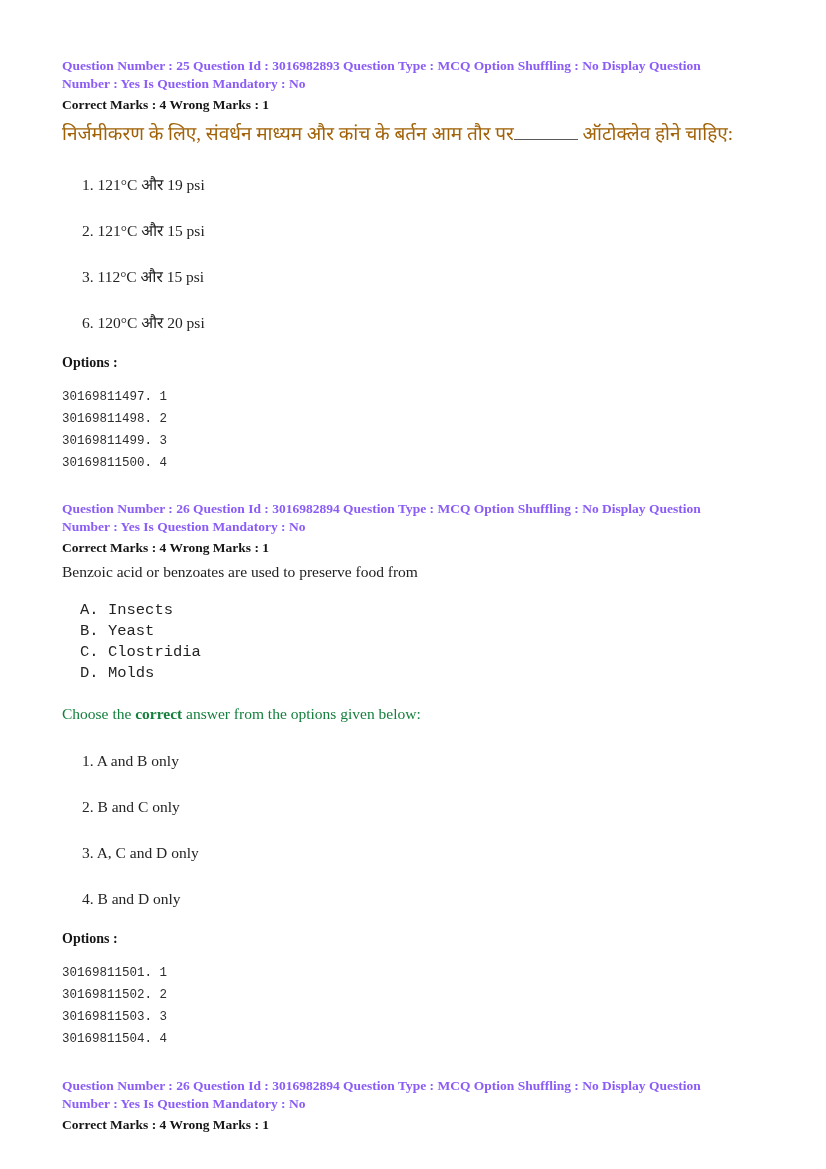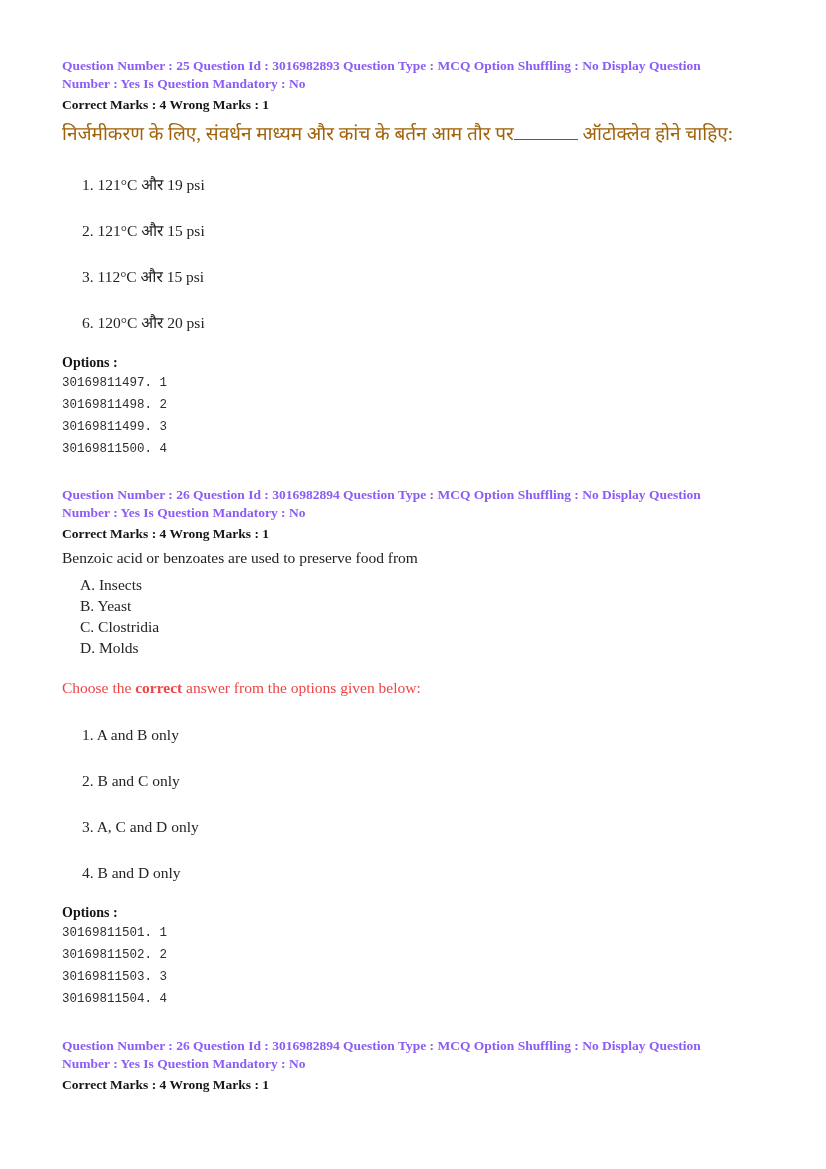--- a/index.html
+++ b/index.html
@@ -53,48 +53,49 @@
   }
   .choice-list { list-style: none; }
   .choice-item {
     font-size: 15.5px;
     line-height: 19px;
     margin: 27px 0 0 20px;
     color: #242424;
   }
   .statement-list {
     list-style: none;
-    margin: 6px 0 0 18px;
+    margin: 18px 0 0 18px;
+    font-family: Liberation Mono, monospace;
   }
   .statement-item {
     font-size: 15.5px;
     line-height: 21px;
     color: #242424;
   }
   .choose-line {
     font-size: 15.5px;
     line-height: 20px;
     margin-top: 20px;
-    color: #ef4444;
+    color: #15803d;
   }
   .choose-line .bold { font-weight: bold; }
   .options-label {
     font-weight: bold;
     font-size: 14px;
     line-height: 18px;
     margin-top: 22px;
     color: #151515;
   }
   .option-id-row {
     font-family: "Liberation Mono", "DejaVu Sans Mono", monospace;
     font-size: 12.5px;
     line-height: 22px;
     color: #2e2e2e;
   }
-  .option-ids { margin-top: 0; }
+  .option-ids { margin-top: 14px; }
   .question-block-2 { margin-top: 26px; }
   .footer-block { margin-top: 27px; }
 </style>
 </head>
 <body>
 
 <div class="page">
 
   <section class="question-block">
     <div class="q-header">

